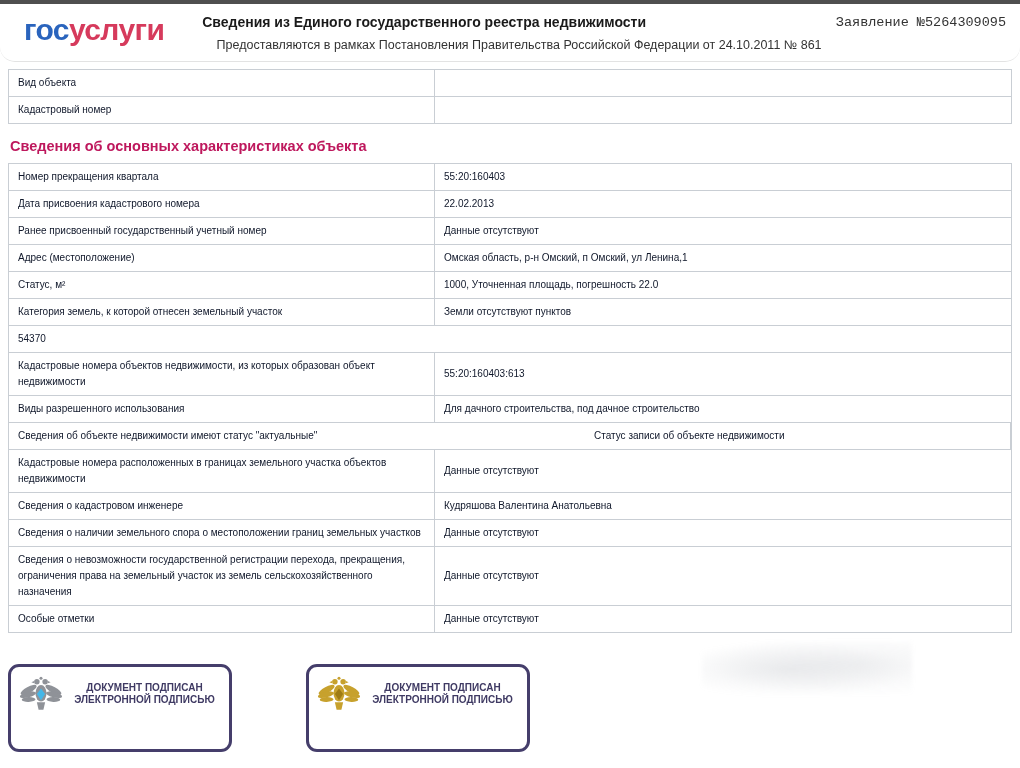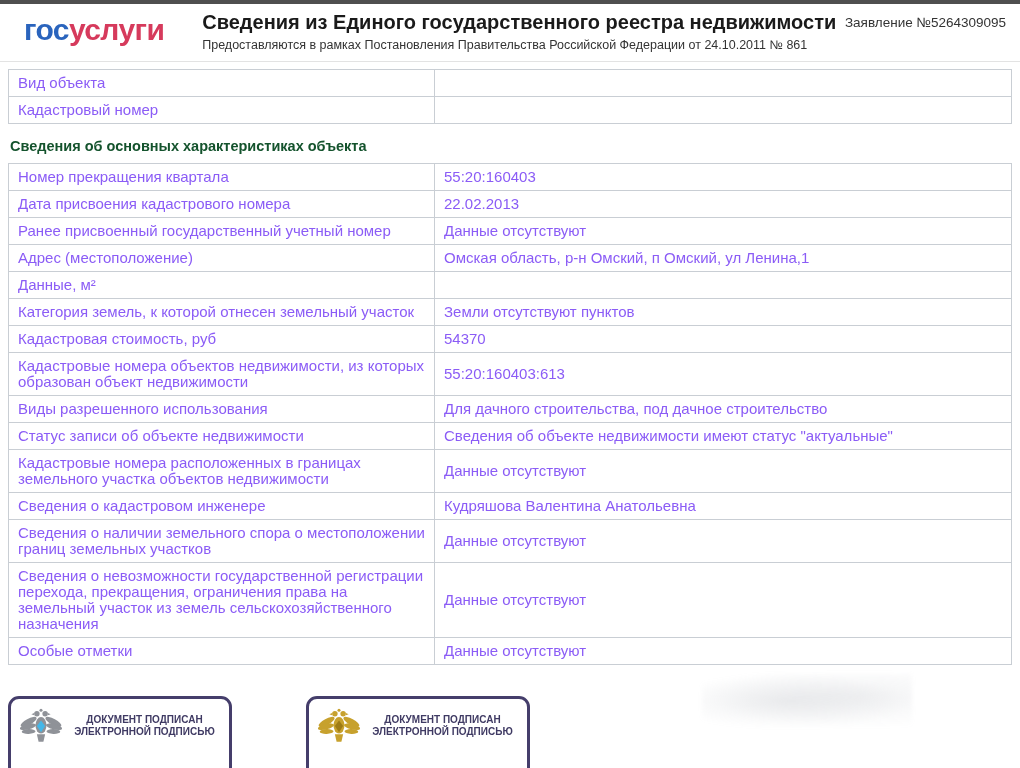--- a/index.html
+++ b/index.html
@@ -4,41 +4,41 @@
 <style>
   html,body{margin:0;padding:0;}
   body{
     width:1020px;height:768px;overflow:hidden;background:#ffffff;
     font-family:"Liberation Sans","DejaVu Sans",sans-serif;
     color:#2d2d2d;position:relative;
   }
   .topbar{height:4px;background:#4f4f4f;width:100%;}
 
   
-  header{display:flex;align-items:flex-start;padding:8px 12px 8px 24px;border-bottom:1px solid #e3e3e3;}
+  header{display:flex;align-items:flex-start;padding:8px 12px 8px 24px;border-bottom:1px solid #e3e3e3;border-radius:15px;}
   .logo{font-size:30px;font-weight:bold;letter-spacing:-0.6px;margin-top:2px;line-height:32px;white-space:nowrap;}
   .logo-blue{color:#2a64bd;}
   .logo-red{color:#d63a5c;}
   .head-center{flex:1;padding-left:38px;min-width:0;}
-  .doc-title{font-size:20px;font-weight:bold;color:#1a1a1a;line-height:20px;}
-  .doc-subtitle{font-size:12.5px;color:#333;margin-top:6px;line-height:15px;}
-  .application{font-size:13.5px;color:#333;margin-top:3px;white-space:nowrap;padding-right:2px;}
+  .doc-title{font-size:14px;font-weight:bold;color:#1a1a1a;line-height:20px;}
+  .doc-subtitle{font-size:12.5px;color:#333;margin-top:6px;line-height:15px;text-align:center;}
+  .application{font-size:13.5px;color:#333;margin-top:3px;white-space:nowrap;padding-right:2px;font-family:Liberation Mono, monospace;}
 
   
   .table{margin:0 8px;border:1px solid #c9ced4;}
   .table-object{margin-top:7px;}
   .trow{display:flex;border-bottom:1px solid #c9ced4;}
   .trow:last-child{border-bottom:none;}
-  .cell{padding:5px 9px;font-size:15px;line-height:16px;color:#8b5cf6;box-sizing:border-box;}
+  .cell{padding:5px 9px;font-size:10px;line-height:16px;color:#0f172a;box-sizing:border-box;}
   .cell.label{width:426px;flex:0 0 426px;border-right:1px solid #c9ced4;}
   .cell.value{flex:1;display:flex;flex-direction:column;justify-content:center;}
   .vline{min-height:16px;}
   .vline + .vline{margin-top:14px;}
 
-  .section-title{font-size:14.5px;font-weight:bold;color:#14532d;margin:14px 0 9px 10px;}
+  .section-title{font-size:14.5px;font-weight:bold;color:#be185d;margin:14px 0 9px 10px;}
 
   
   .footer{display:flex;align-items:flex-start;margin:31px 8px 0;position:relative;}
   .stamp{
     width:224px;height:88px;box-sizing:border-box;
     border:3px solid #453e6b;border-radius:11px;
     padding:7px 8px 4px;color:#3f3a63;background:#fff;flex:0 0 auto;
   }
   .stamp2{margin-left:74px;}
   .stamp-top{display:flex;align-items:center;gap:5px;}
@@ -101,51 +101,53 @@
         <div class="vline">Данные отсутствуют</div>
       </div>
     </div>
     <div class="trow">
       <div class="cell label">Адрес (местоположение)</div>
       <div class="cell value">
         <div class="vline">Омская область, р-н Омский, п Омский, ул Ленина,1</div>
       </div>
     </div>
     <div class="trow">
-      <div class="cell label">Данные, м²</div>
+      <div class="cell label">Статус, м²</div>
+      <div class="cell value">
+        <div class="vline">1000, Уточненная площадь, погрешность 22.0</div>
+      </div>
     </div>
     <div class="trow">
       <div class="cell label">Категория земель, к которой отнесен земельный участок</div>
       <div class="cell value">
         <div class="vline">Земли отсутствуют пунктов</div>
       </div>
     </div>
     <div class="trow">
-      <div class="cell label">Кадастровая стоимость, руб</div>
       <div class="cell value">
         <div class="vline">54370</div>
       </div>
     </div>
     <div class="trow">
       <div class="cell label">Кадастровые номера объектов недвижимости, из которых образован объект недвижимости</div>
       <div class="cell value">
         <div class="vline">55:20:160403:613</div>
       </div>
     </div>
     <div class="trow">
       <div class="cell label">Виды разрешенного использования</div>
       <div class="cell value">
         <div class="vline">Для дачного строительства, под дачное строительство</div>
       </div>
     </div>
     <div class="trow">
+      <div class="cell value">
+        <div class="vline">Сведения об объекте недвижимости имеют статус "актуальные"</div>
+      </div>
       <div class="cell label">Статус записи об объекте недвижимости</div>
-      <div class="cell value">
-        <div class="vline">Сведения об объекте недвижимости имеют статус "актуальные"</div>
-      </div>
     </div>
     <div class="trow">
       <div class="cell label">Кадастровые номера расположенных в границах земельного участка объектов недвижимости</div>
       <div class="cell value">
         <div class="vline">Данные отсутствуют</div>
       </div>
     </div>
     <div class="trow">
       <div class="cell label">Сведения о кадастровом инженере</div>
       <div class="cell value">

